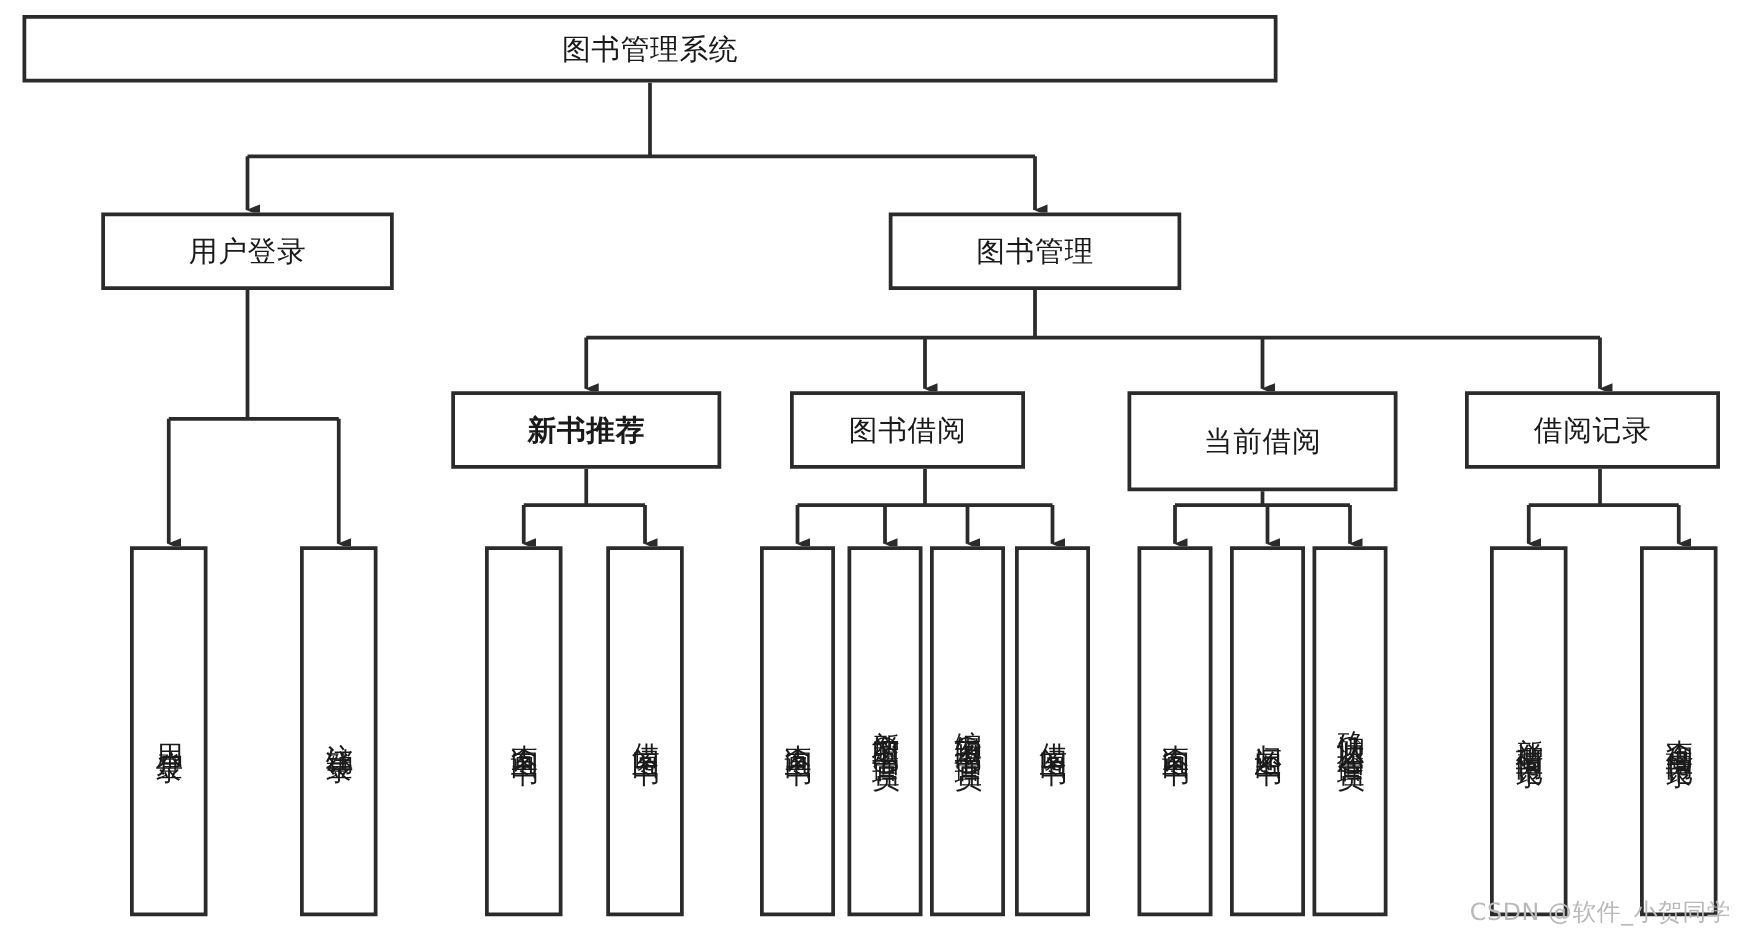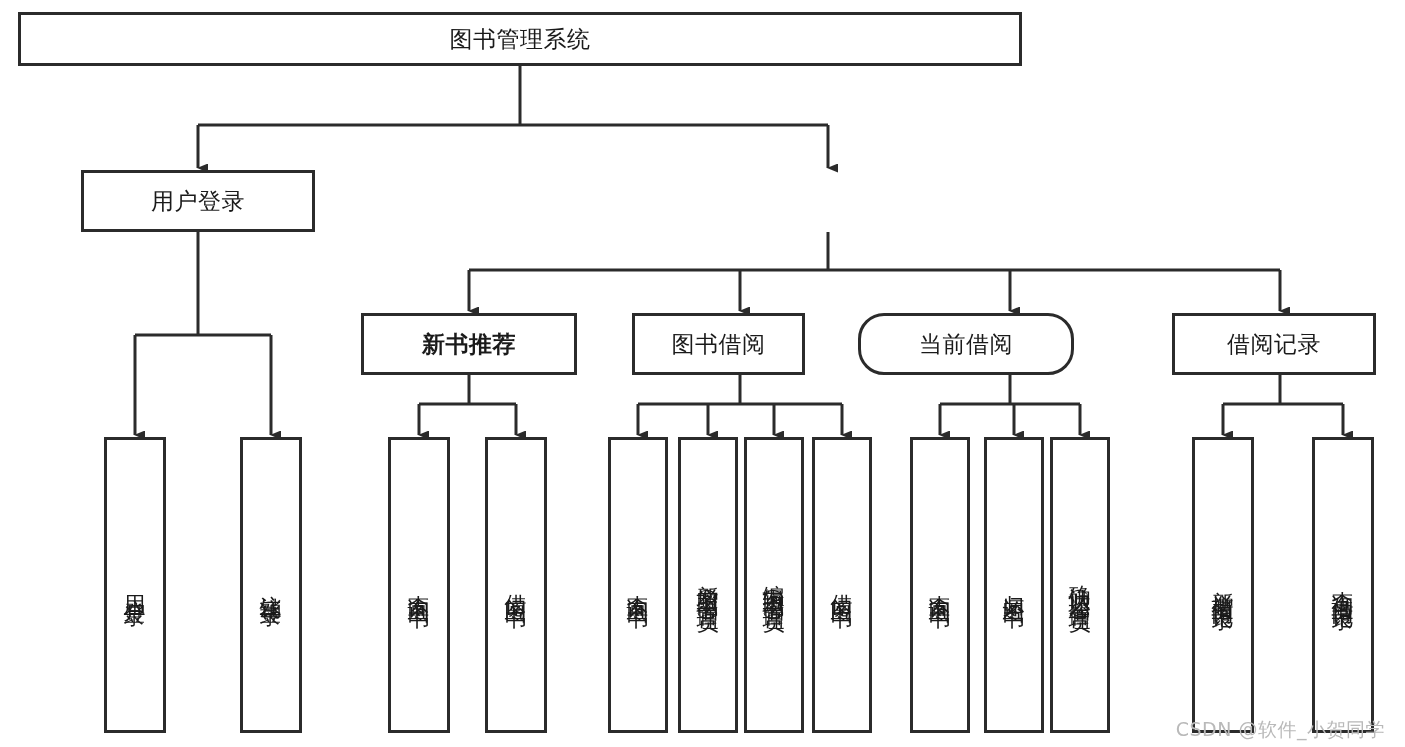--- a/index.html
+++ b/index.html
@@ -110,28 +110,31 @@
       </g>
   </svg>
 
   <div class="node-box horizontal" style="left: 18px; top: 12px; width: 1004px; height: 54px;">
     <span class="node-label">图书管理系统</span>
   </div>
 
   <div class="node-box horizontal" style="left: 81px; top: 170px; width: 234px; height: 62px;">
     <span class="node-label">用户登录</span>
   </div>
+  <div class="node-box horizontal" style="left: 711px; top: 170px; width: 234px; height: 62px;">
+    <span class="node-label">图书管理</span>
+  </div>
 
   <div class="node-box horizontal" style="left: 361px; top: 313px; width: 216px; height: 62px; font-weight: bold;">
     <span class="node-label">新书推荐</span>
   </div>
-  <div class="node-box horizontal" style="left: 632px; top: 313px; width: 173px; height: 62px;">
+  <div class="node-box horizontal" style="left: 632px; top: 313px; width: 188px; height: 62px;">
     <span class="node-label">图书借阅</span>
   </div>
-  <div class="node-box horizontal" style="left: 858px; top: 313px; width: 216px; height: 62px; border-radius: 26px;">
+  <div class="node-box horizontal" style="left: 902px; top: 313px; width: 216px; height: 80px;">
     <span class="node-label">当前借阅</span>
   </div>
   <div class="node-box horizontal" style="left: 1172px; top: 313px; width: 204px; height: 62px;">
     <span class="node-label">借阅记录</span>
   </div>
 
   <div class="node-box vertical" style="left: 104px; top: 437px; width: 62px; height: 296px;">
     <span class="node-label">用户登录</span>
   </div>
   <div class="node-box vertical" style="left: 240px; top: 437px; width: 62px; height: 296px;">

